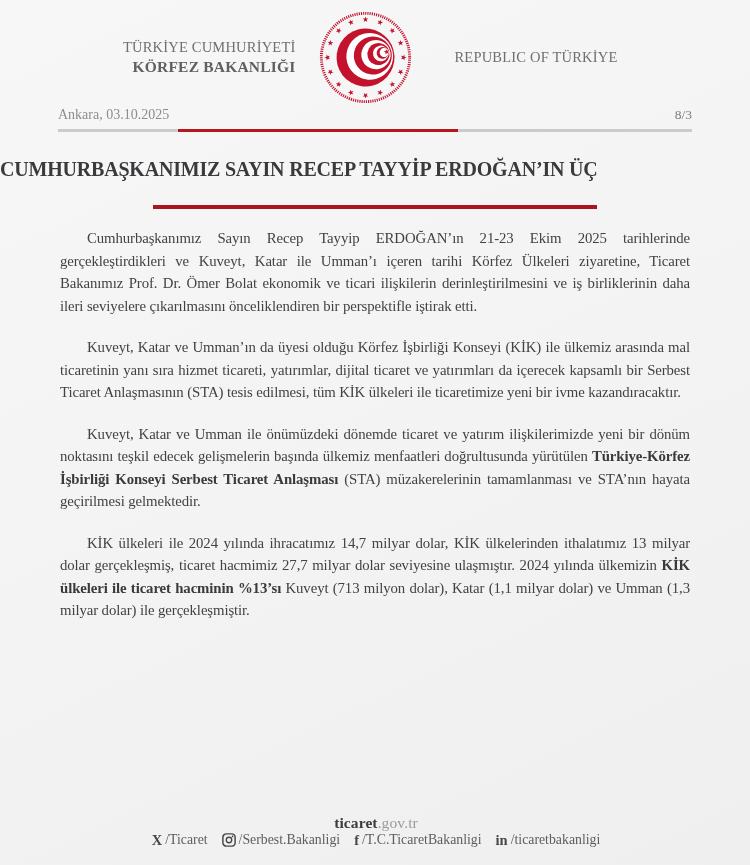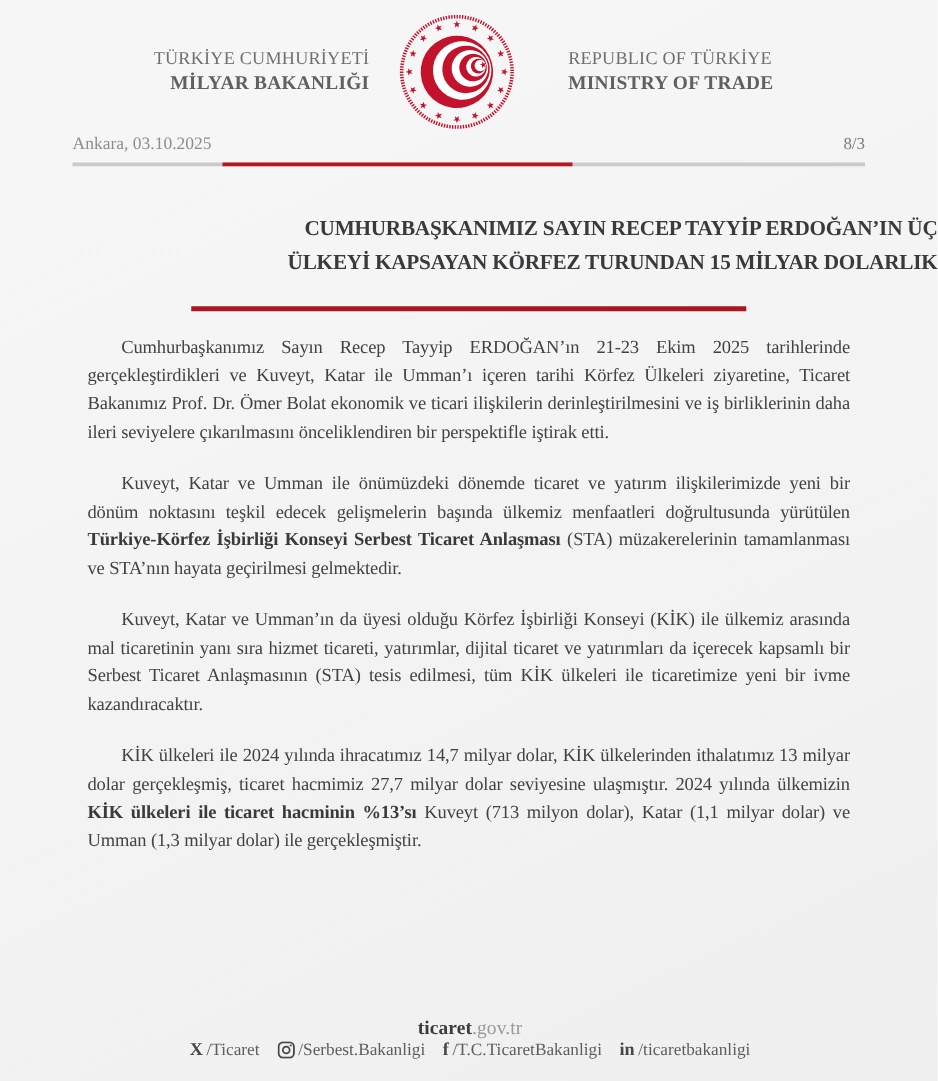--- a/index.html
+++ b/index.html
@@ -30,43 +30,43 @@
   .dateline { font-size:14px; color:#8d8d8f; }
   .page-indicator { font-size:13.5px; color:#7c7c7e; }
   .thin-divider {
     margin:6px 58px 0; height:3px; background:#cbcbcd; position:relative;
   }
   .thin-divider .red-segment {
     position:absolute; left:120px; top:0; width:280px; height:3px; background:#b5171f;
   }
   
   .title {
-    margin-top:36px;
-    text-align:right;
+    margin-top:24px;
+    text-align:left;
     color:#3a3a3c;
     font-weight:bold;
-    font-size:17px;
+    font-size:20px;
     line-height:27px;
     letter-spacing:-0.2px;
   }
   .title .t-line { white-space:nowrap; }
   .red-divider {
     width:444px; height:4px; background:#a91620;
     margin:22px auto 0;
   }
   
   .content {
     margin:18px 60px 0;
     color:#424244;
     font-size:14.8px;
     line-height:22.5px;
     text-align:justify;
     letter-spacing:-0.1px;
   }
-  .content p { margin:0 10px 19px; text-indent:27px; }
+  .content p { margin:0 0 19px; text-indent:27px; }
   .content h2 {
     margin:0 0 19px; text-indent:27px;
     font-size:14.8px; line-height:22.5px;
     font-weight:bold; color:#39393b; text-align:justify;
   }
   .content b { color:#3a3a3c; }
   
   .footer {
     position:absolute; left:60px; right:58px; bottom:17px;
     display:flex; justify-content:space-between; align-items:center;flex-direction:column;
@@ -79,21 +79,21 @@
   .ig-icon { display:inline-block; width:14px; height:14px; }
 </style>
 </head>
 <body>
 
 <div class="page">
 
   <div class="masthead">
     <div class="org-block org-left">
       <div class="org-line1">TÜRKİYE CUMHURİYETİ</div>
-      <div class="org-line2">MİLYAR BAKANLIĞI</div>
+      <div class="org-line2">KÖRFEZ BAKANLIĞI</div>
     </div>
 
     <div class="logo-wrap">
       <svg viewBox="0 0 100 100" width="95" height="95" aria-hidden="true">
         <defs>
           <path id="star5" d="M0,-3.2 L0.75,-1.03 L3.04,-0.99 L1.21,0.39 L1.88,2.59 L0,1.27 L-1.88,2.59 L-1.21,0.39 L-3.04,-0.99 L-0.75,-1.03 Z"></path>
         </defs>
 
         <circle cx="50" cy="50" r="46.5" fill="none" stroke="#c3122b" stroke-width="3" stroke-dasharray="1.2 1.1"></circle>
 
@@ -125,45 +125,43 @@
           <circle cx="66.6" cy="50" r="8.2" fill="#ffffff"></circle>
           <circle cx="68.6" cy="50" r="6.2" fill="#c3122b"></circle>
           <circle cx="70.4" cy="50" r="4.8" fill="#ffffff"></circle>
           <use href="#star5" transform="translate(73,50) scale(0.95)" fill="#c3122b"></use>
         </g>
       </svg>
     </div>
 
     <div class="org-block org-right">
       <div class="org-line1">REPUBLIC OF TÜRKİYE</div>
-      <div class="org-line2">MINISTRY OF TRADE</div>
     </div>
   </div>
 
   <div class="date-row">
     <span class="dateline">Ankara, 03.10.2025</span>
     <span class="page-indicator">8/3</span>
   </div>
   <div class="thin-divider">
     <span class="red-segment"></span>
   </div>
 
   <h1 class="title" style="margin-bottom:0;">
     <div class="t-line">CUMHURBAŞKANIMIZ SAYIN RECEP TAYYİP ERDOĞAN’IN ÜÇ</div>
-    <div class="t-line">ÜLKEYİ KAPSAYAN KÖRFEZ TURUNDAN 15 MİLYAR DOLARLIK</div>
   </h1>
   <div class="red-divider"></div>
 
   <div class="content">
     <p>Cumhurbaşkanımız Sayın Recep Tayyip ERDOĞAN’ın 21-23 Ekim 2025 tarihlerinde gerçekleştirdikleri ve Kuveyt, Katar ile Umman’ı içeren tarihi Körfez Ülkeleri ziyaretine, Ticaret Bakanımız Prof. Dr. Ömer Bolat ekonomik ve ticari ilişkilerin derinleştirilmesini ve iş birliklerinin daha ileri seviyelere çıkarılmasını önceliklendiren bir perspektifle iştirak etti.</p>
 
 
+    <p>Kuveyt, Katar ve Umman’ın da üyesi olduğu Körfez İşbirliği Konseyi (KİK) ile ülkemiz arasında mal ticaretinin yanı sıra hizmet ticareti, yatırımlar, dijital ticaret ve yatırımları da içerecek kapsamlı bir Serbest Ticaret Anlaşmasının (STA) tesis edilmesi, tüm KİK ülkeleri ile ticaretimize yeni bir ivme kazandıracaktır.</p>
+
     <p><span>Kuveyt, Katar ve Umman ile önümüzdeki dönemde ticaret ve yatırım ilişkilerimizde yeni bir dönüm noktasını teşkil edecek gelişmelerin başında ülkemiz menfaatleri doğrultusunda yürütülen </span><b>Türkiye-Körfez İşbirliği Konseyi Serbest Ticaret Anlaşması</b><span> (STA) müzakerelerinin tamamlanması ve STA’nın hayata geçirilmesi gelmektedir.</span></p>
-
-    <p>Kuveyt, Katar ve Umman’ın da üyesi olduğu Körfez İşbirliği Konseyi (KİK) ile ülkemiz arasında mal ticaretinin yanı sıra hizmet ticareti, yatırımlar, dijital ticaret ve yatırımları da içerecek kapsamlı bir Serbest Ticaret Anlaşmasının (STA) tesis edilmesi, tüm KİK ülkeleri ile ticaretimize yeni bir ivme kazandıracaktır.</p>
 
     <p><span>KİK ülkeleri ile 2024 yılında ihracatımız 14,7 milyar dolar, KİK ülkelerinden ithalatımız 13 milyar dolar gerçekleşmiş, ticaret hacmimiz 27,7 milyar dolar seviyesine ulaşmıştır. 2024 yılında ülkemizin </span><b>KİK ülkeleri ile ticaret hacminin %13’sı</b><span> Kuveyt (713 milyon dolar), Katar (1,1 milyar dolar) ve Umman (1,3 milyar dolar) ile gerçekleşmiştir.</span></p>
   </div>
 
   <div class="footer">
     <div class="website"><span class="site-bold">ticaret</span><span>.gov.tr</span></div>
 
     <div class="social">
       <div class="social-item">
         <span class="glyph-icon">X</span>

